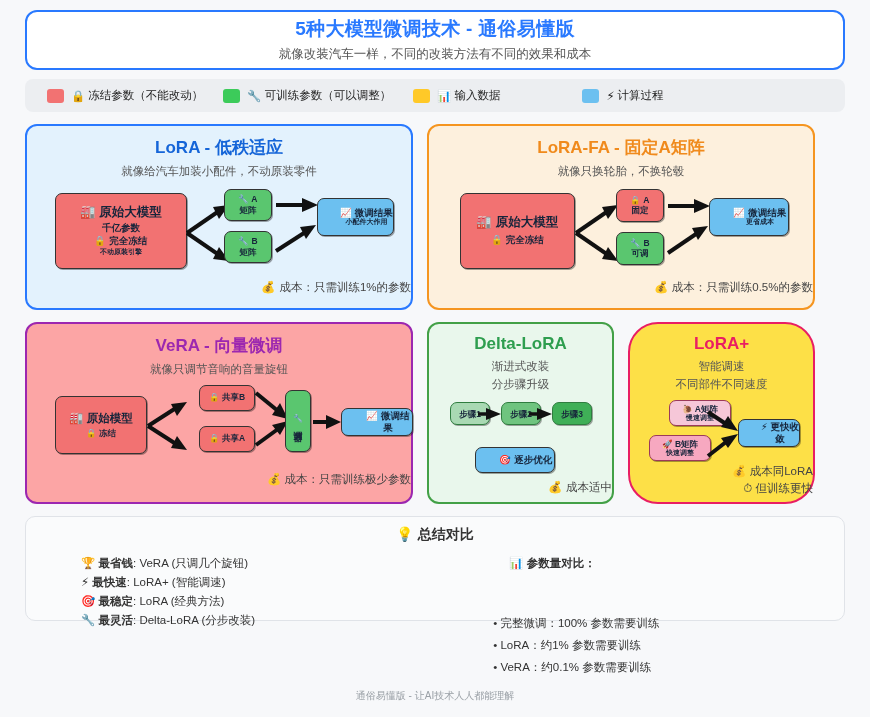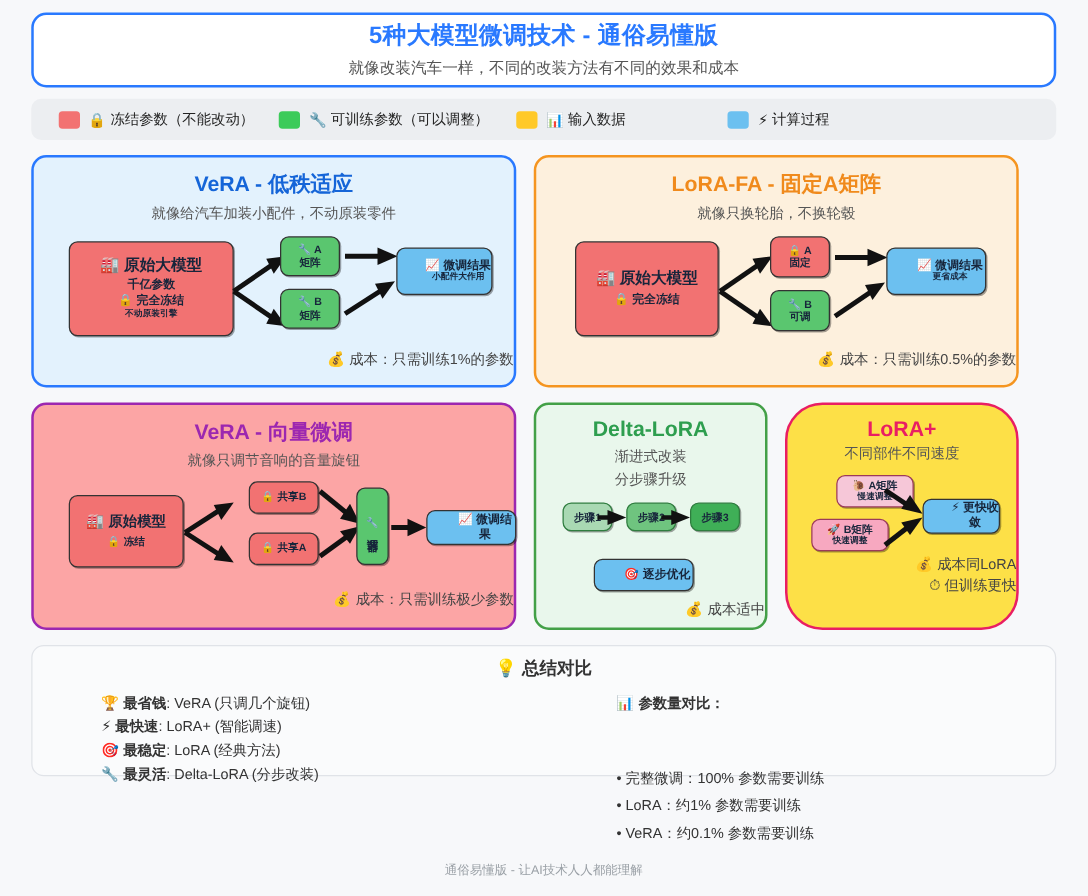--- a/index.html
+++ b/index.html
@@ -85,21 +85,21 @@
   .summary{
     margin-top:12px;border:1px solid #e0e3e8;border-radius:10px;background:#fafbfc;
     height:105px;box-sizing:border-box;padding:9px 0 0 0;
   }
   .summary-title{text-align:center;font-size:14px;font-weight:bold;color:#333;}
   .summary-cols{display:flex;margin-top:10px;padding:0 0 0 0;gap:28px;}
   .sum-left{width:48%;padding-left:55px;box-sizing:border-box;}
   .sum-right{width:52%;padding-left:60px;box-sizing:border-box;}
   .sum-line{font-size:11.5px;color:#333;line-height:19px;white-space:nowrap;}
   .sum-line .k{font-weight:bold;}
-  .sum-head{font-size:11.5px;font-weight:bold;color:#333;line-height:19px;}
+  .sum-head{font-size:11.5px;font-weight:bold;color:#333;line-height:19px;margin-left:16px;}
 
   .footer{
     position:absolute;left:0;right:0;bottom:14px;text-align:center;
     font-size:10px;color:#9aa0a6;
   }
 </style>
 </head>
 <body>
 
 <div class="page">
@@ -131,21 +131,21 @@
     <div class="legend-item">
       <span class="swatch" style="background:#6cc0f0"></span>
       <span class="legend-ico">⚡</span>
       <span>计算过程</span>
     </div>
   </div>
 
   <div class="row">
 
     <div class="card c-lora">
-      <div class="card-title">VeRA - 低秩适应</div>
+      <div class="card-title">LoRA - 低秩适应</div>
       <div class="card-sub">就像给汽车加装小配件，不动原装零件</div>
       <div class="diagram">
         <div class="node n-red" style="left:28px;top:13px;width:132px;height:76px;">
           <div class="nl1"><span>🏭</span>&nbsp;<span>原始大模型</span></div>
           <div class="nl2">千亿参数</div>
           <div class="nl2"><span>🔒</span>&nbsp;<span>完全冻结</span></div>
           <div class="nl-tiny">不动原装引擎</div>
         </div>
 
         <svg class="arrow" width="50" height="76" style="left:158px;top:13px;">
@@ -310,20 +310,21 @@
 
         <div class="cost" style="top:88px;">
           <span>💰</span>
           <span>成本适中</span>
         </div>
       </div>
     </div>
 
     <div class="card c-plus">
       <div class="card-title">LoRA+</div>
+      <div class="card-sub">智能调速</div>
       <div class="card-sub" style="margin-top:1px;">不同部件不同速度</div>
       <div class="diagram">
         <div class="node n-pinklite" style="left:19px;top:8px;width:62px;height:26px;margin-left:20px;">
           <div class="nl-sm"><span>🐌</span> <span>A矩阵</span></div>
           <div class="nl-tiny">慢速调整</div>
         </div>
         <div class="node n-pinkbox" style="left:19px;top:43px;width:62px;height:26px;">
           <div class="nl-sm"><span>🚀</span> <span>B矩阵</span></div>
           <div class="nl-tiny">快速调整</div>
         </div>

